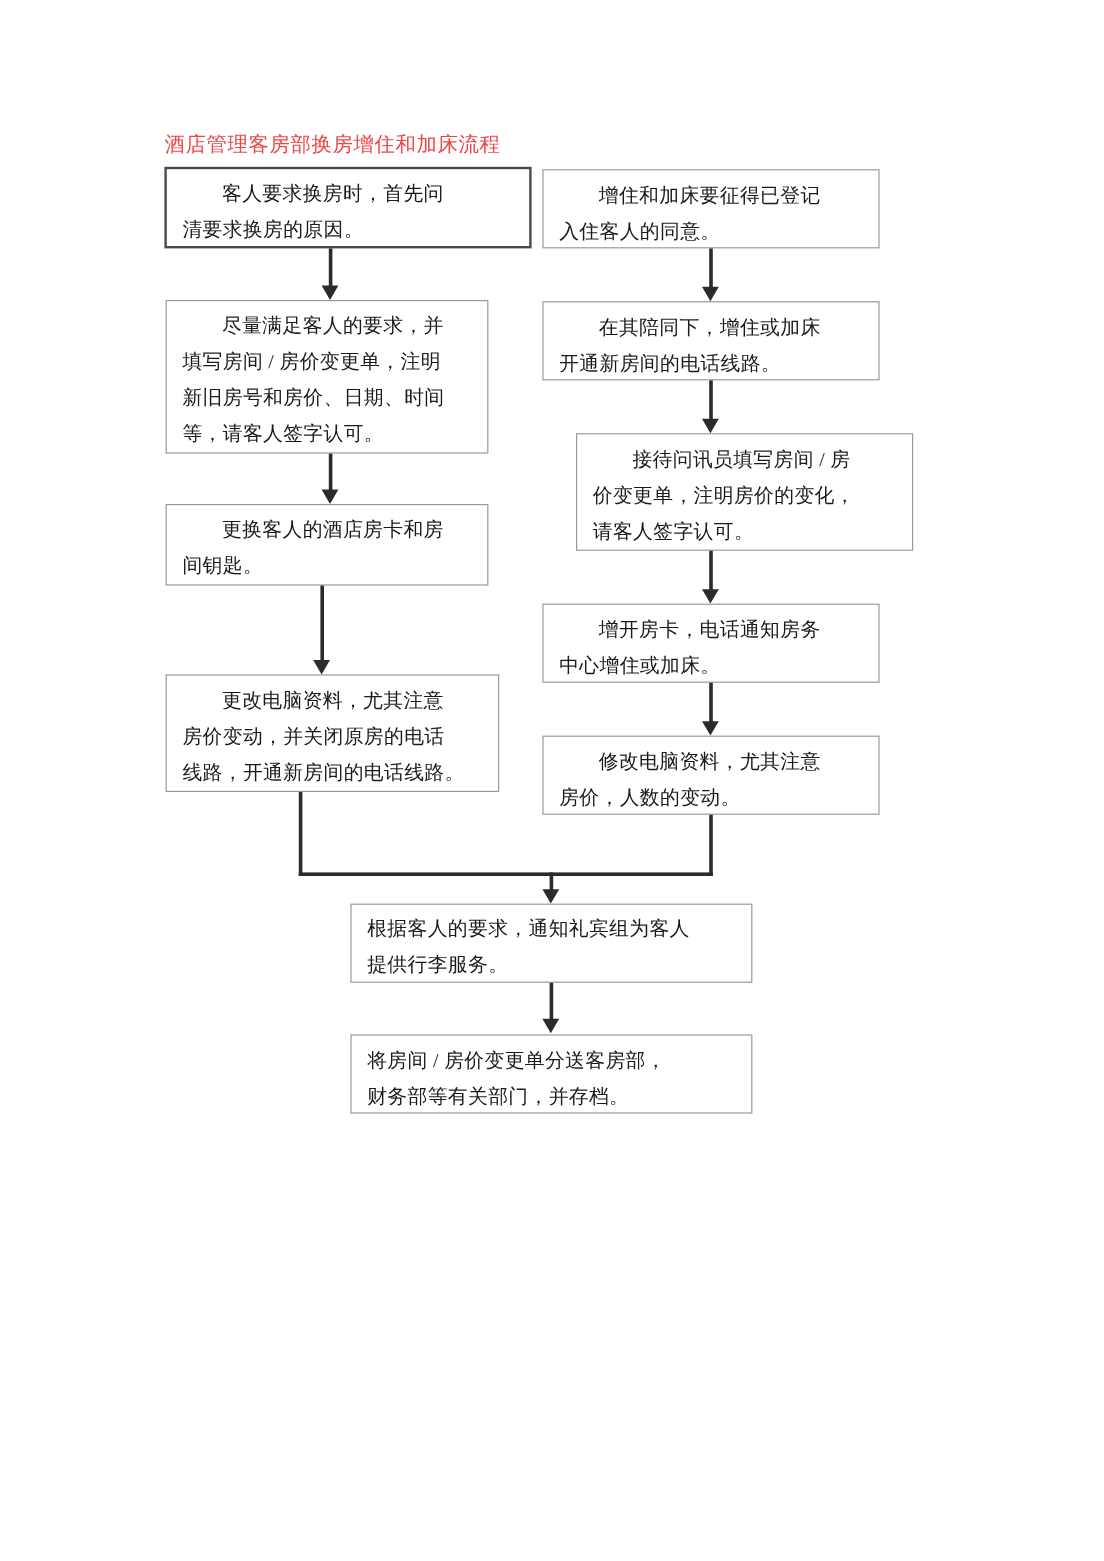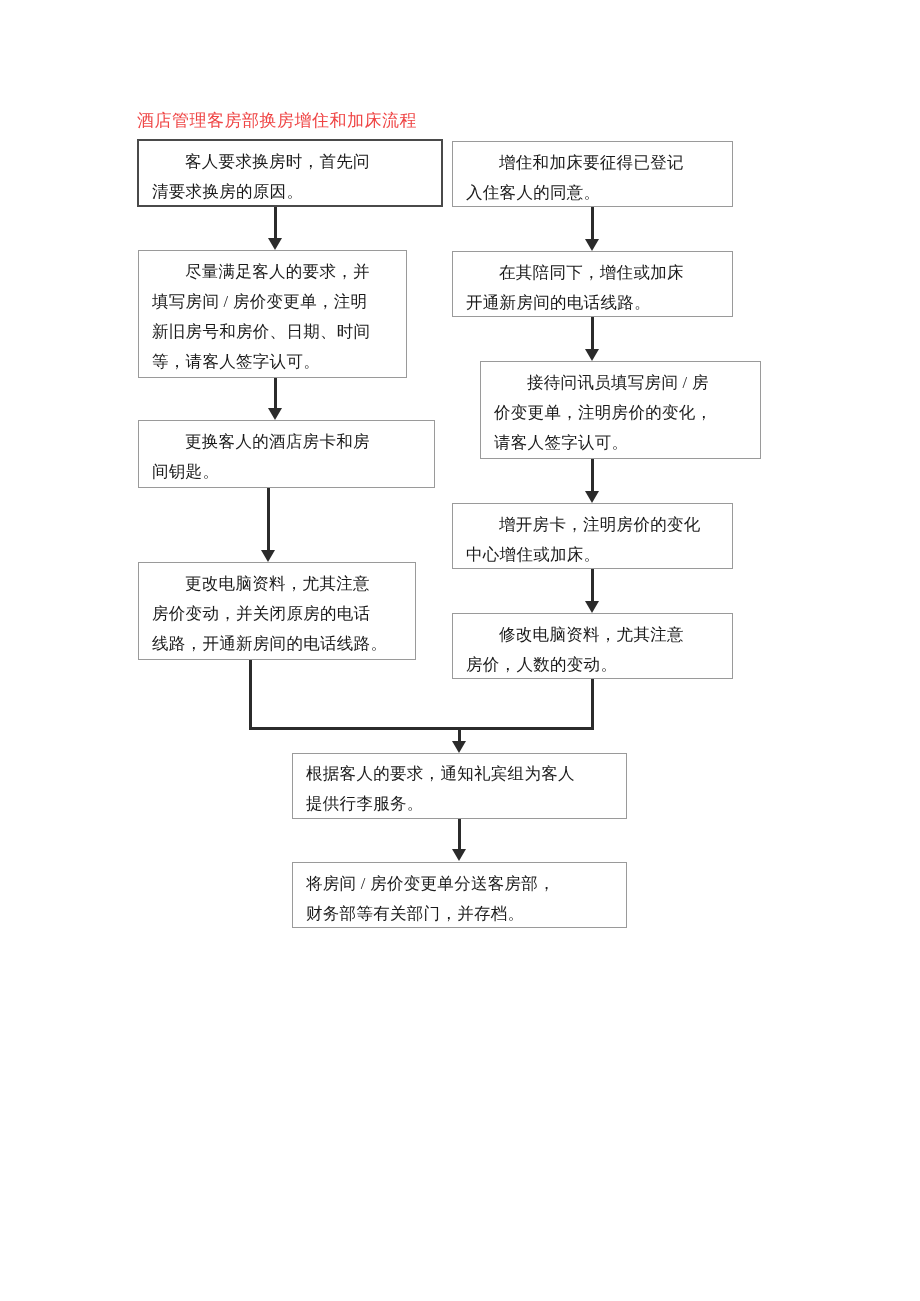--- a/index.html
+++ b/index.html
@@ -92,21 +92,21 @@
       <span class="noind">清要求换房的原因。</span>
     </div>
 
     <div class="node" style="left:138px; top:250px; width:269px; height:128px;">
       <span class="ind">尽量满足客人的要求，并</span>
       <span class="noind">填写房间 / 房价变更单，注明</span>
       <span class="noind">新旧房号和房价、日期、时间</span>
       <span class="noind">等，请客人签字认可。</span>
     </div>
 
-    <div class="node" style="left:138px; top:420px; width:297px; height:68px;">
+    <div class="node" style="left:138px; top:420px; width:269px; height:68px;">
       <span class="ind">更换客人的酒店房卡和房</span>
       <span class="noind">间钥匙。</span>
     </div>
 
     <div class="node" style="left:138px; top:562px; width:278px; height:98px;">
       <span class="ind">更改电脑资料，尤其注意</span>
       <span class="noind">房价变动，并关闭原房的电话</span>
       <span class="noind">线路，开通新房间的电话线路。</span>
     </div>
 
@@ -120,21 +120,21 @@
       <span class="noind">开通新房间的电话线路。</span>
     </div>
 
     <div class="node" style="left:452px; top:361px; width:281px; height:98px;margin-left:28px;">
       <span class="ind">接待问讯员填写房间 / 房</span>
       <span class="noind">价变更单，注明房价的变化，</span>
       <span class="noind">请客人签字认可。</span>
     </div>
 
     <div class="node" style="left:452px; top:503px; width:281px; height:66px;">
-      <span class="ind">增开房卡，注明房价的变化</span>
+      <span class="ind">增开房卡，电话通知房务</span>
       <span class="noind">中心增住或加床。</span>
     </div>
 
     <div class="node" style="left:452px; top:613px; width:281px; height:66px;">
       <span class="ind">修改电脑资料，尤其注意</span>
       <span class="noind">房价，人数的变动。</span>
     </div>
 
     <div class="node" style="left:292px; top:753px; width:335px; height:66px;font-family:Liberation Mono, monospace;">
       <span class="noind">根据客人的要求，通知礼宾组为客人</span>

